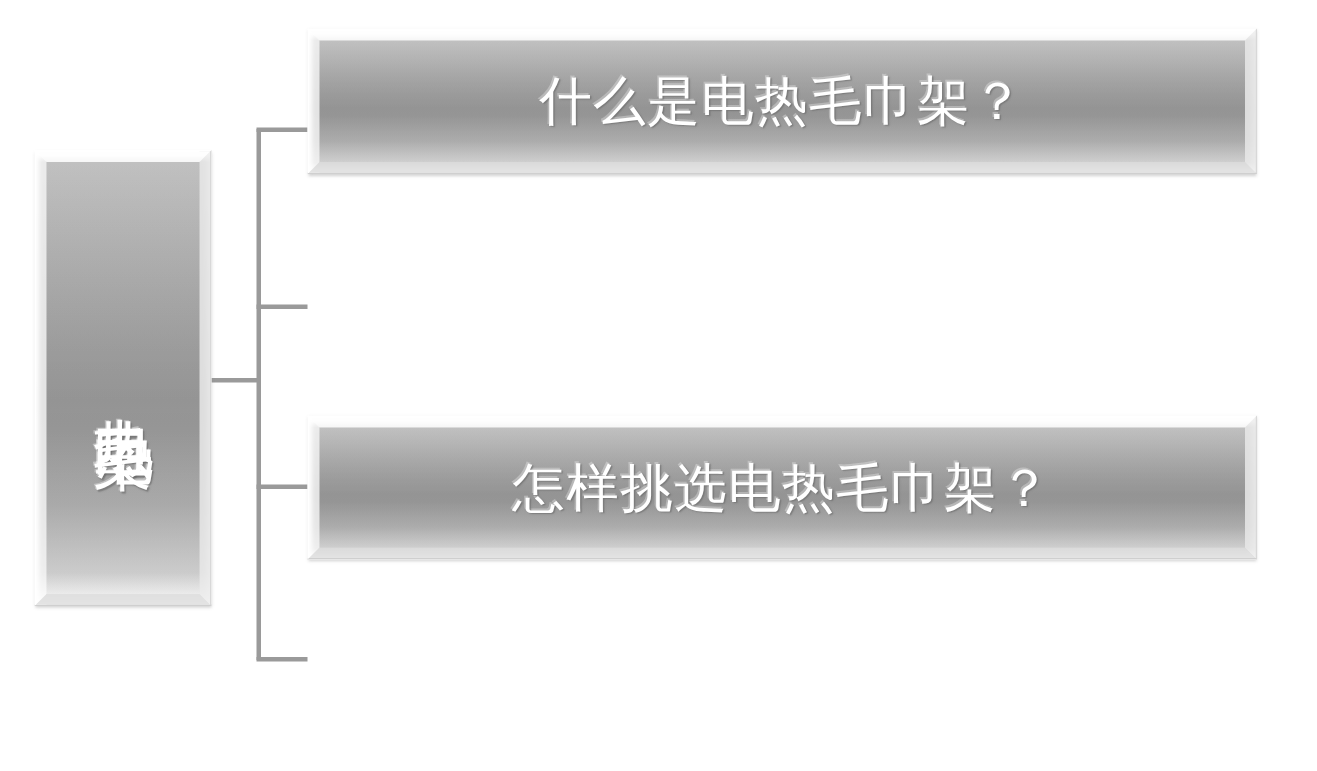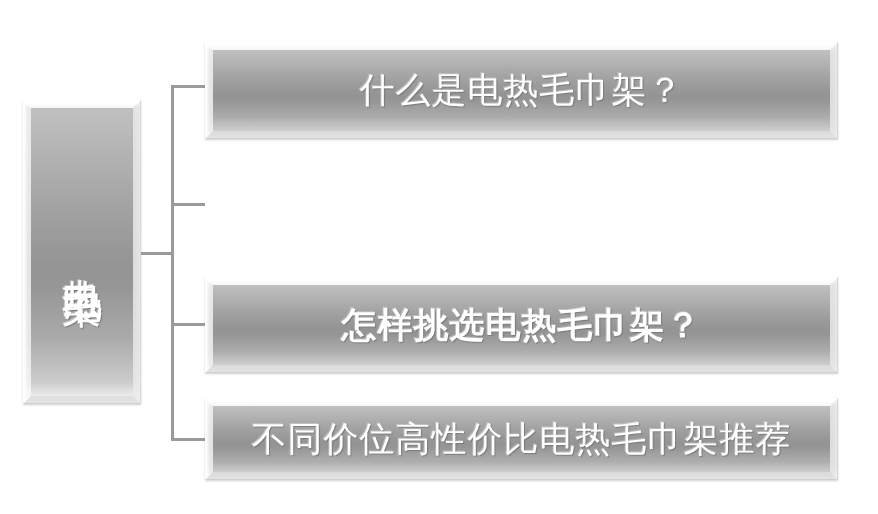--- a/index.html
+++ b/index.html
@@ -111,23 +111,23 @@
     z-index: 2;
     font-size: 35px;
     line-height: 1;
     letter-spacing: 1px;
     color: #ffffff;
     text-shadow:
       1px 1px 1px rgba(110,110,110,0.72),
       -1px -1px 0px rgba(255,255,255,0.30);
     white-space: nowrap;
   }
-  #child-node-0 { top: 42px;  height: 97px; justify-content: center; }
+  #child-node-0 { top: 19px;  height: 97px; justify-content: center; }
   #child-node-1 { top: 155px; height: 98px; }
-  #child-node-2 { top: 277px; height: 96px; font-weight: bold; }
+  #child-node-2 { top: 277px; height: 96px; }
   #child-node-3 { top: 398px; height: 82px; }
 </style>
 </head>
 <body>
 
 <div id="canvas">
 
   <svg id="connectors" viewBox="0 0 878 514" width="878" height="514" xmlns="http://www.w3.org/2000/svg">
 
     <line x1="141" y1="253.5" x2="172.5" y2="253.5" stroke="#9a9a9a" stroke-width="3"></line>
@@ -146,17 +146,14 @@
 
   <div class="node child-node" id="child-node-0">
     <span class="node-label">什么是电热毛巾架？</span>
   </div>
 
 
   <div class="node child-node" id="child-node-2">
     <span class="node-label">怎样挑选电热毛巾架？</span>
   </div>
 
-  <div class="node child-node" id="child-node-3">
-    <span class="node-label">不同价位高性价比电热毛巾架推荐</span>
-  </div>
 
 </div>
 
 </body></html>

